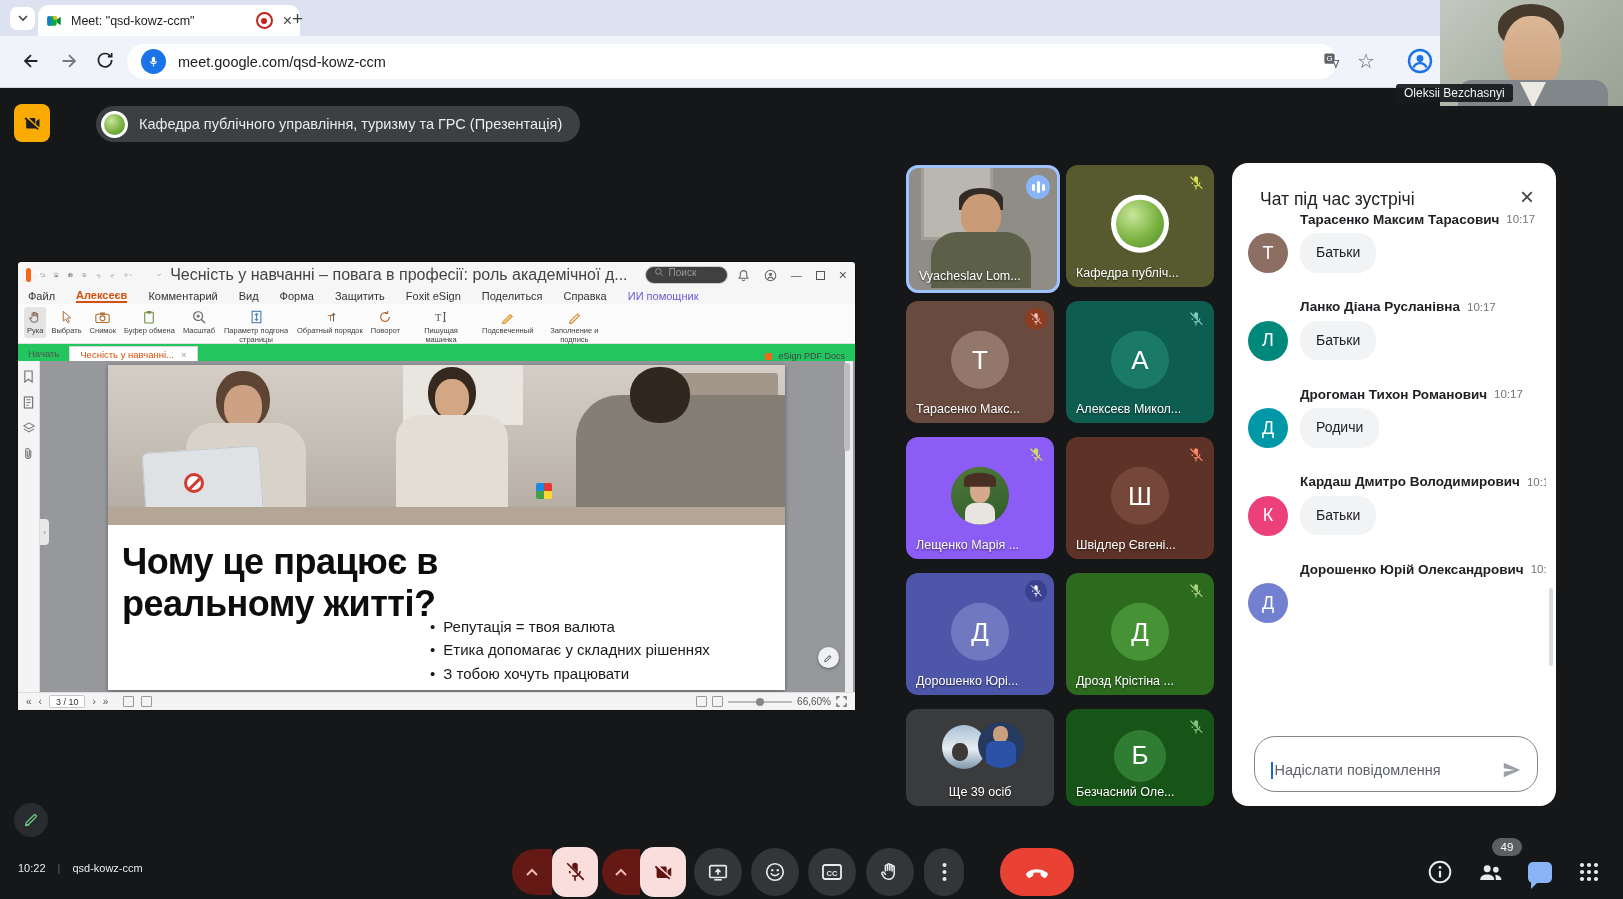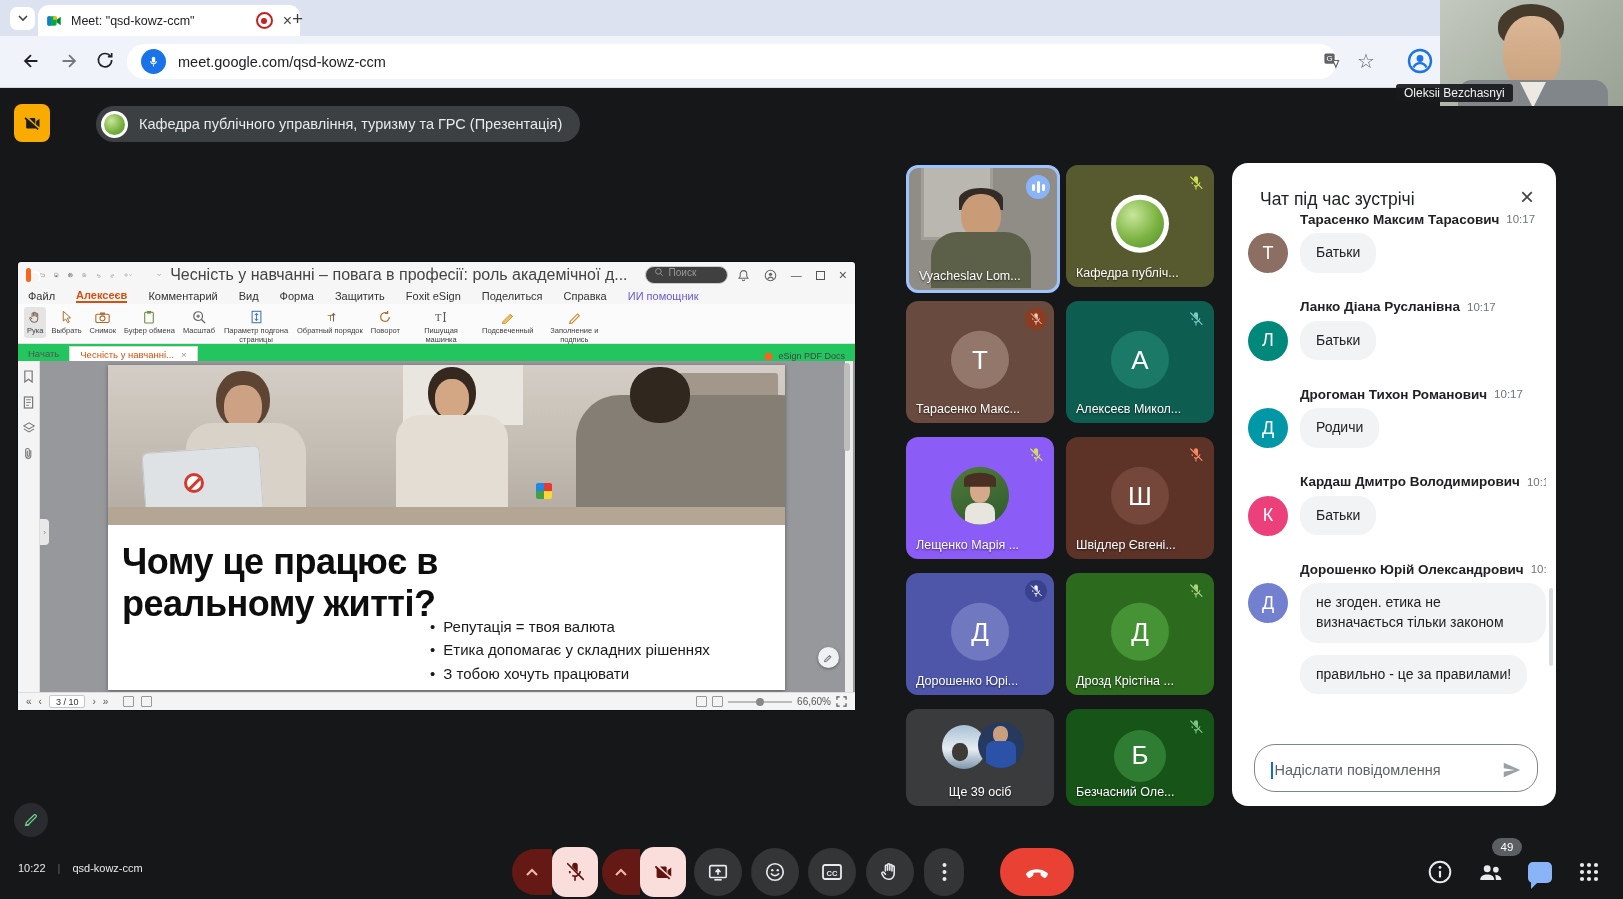--- a/index.html
+++ b/index.html
@@ -147,21 +147,21 @@
   .msg .mname{font-size:13.5px;color:#202124;font-weight:bold;white-space:nowrap;}
   .msg .mtime{font-size:11.5px;color:#70757a;font-weight:normal;margin-left:7px;}
   .mhead{height:20px;display:flex;align-items:center;}
   .mav{position:absolute;left:0;top:24px;width:40px;height:40px;border-radius:50%;color:#fff;
        display:flex;align-items:center;justify-content:center;font-size:18px;}
   .bubble{display:inline-block;background:#f1f3f4;border-radius:18px;padding:10px 16px;font-size:14px;
           color:#202124;line-height:1.4;max-width:232px;margin-top:4px;}
   .bubble+ .bubble{margin-top:12px;}
   .bubble-wrap{display:flex;flex-direction:column;align-items:flex-start;}
   .chat-input{position:absolute;left:22px;right:18px;bottom:14px;height:42px;border:1px solid #80868b;
-              border-radius:21px;display:flex;align-items:center;padding:4px 14px 0 16px;gap:2px;}
+              border-radius:21px;display:flex;align-items:center;padding:12px 14px 0 16px;gap:2px;}
   .caret{width:1.5px;height:17px;background:#1967d2;}
   .placeholder{font-size:14.5px;color:#5f6368;flex:1;}
   .chat-thumb{position:absolute;right:3px;top:425px;width:4px;height:78px;background:#dadce0;border-radius:2px;}
 
   
   .pencil{left:14px;top:803px;width:34px;height:34px;border-radius:50%;background:#2a2b2e;
           display:flex;align-items:center;justify-content:center;}
   .meta{left:18px;top:862px;display:flex;align-items:center;gap:12px;color:#e8eaed;font-size:11px;}
   .meta .sep{color:#5f6368;}
   .ctl{display:flex;align-items:center;justify-content:center;}
@@ -724,24 +724,20 @@
           </div>
       </div>
       <div class="msg">
         <div class="mav" style="background:#7380cf;">
             <span>Д</span>
           </div>
         <div class="mhead">
             <span class="mname">Дорошенко Юрій Олександрович</span>
             <span class="mtime">10:20</span>
           </div>
-        <div class="bubble-wrap">
-          <span class="bubble">не згоден. етика не визначається тільки законом</span>
-          <span class="bubble">правильно - це за правилами!</span>
-        </div>
       </div>
     </div>
 
     <div class="chat-thumb"></div>
 
     <div class="chat-input">
       <span class="caret"></span>
       <span class="placeholder">Надіслати повідомлення</span>
       <svg width="22" height="22" viewBox="0 0 24 24" fill="#9aa0a6">
           <path d="M3 20l18-8L3 4v6l12 2-12 2z"></path>

